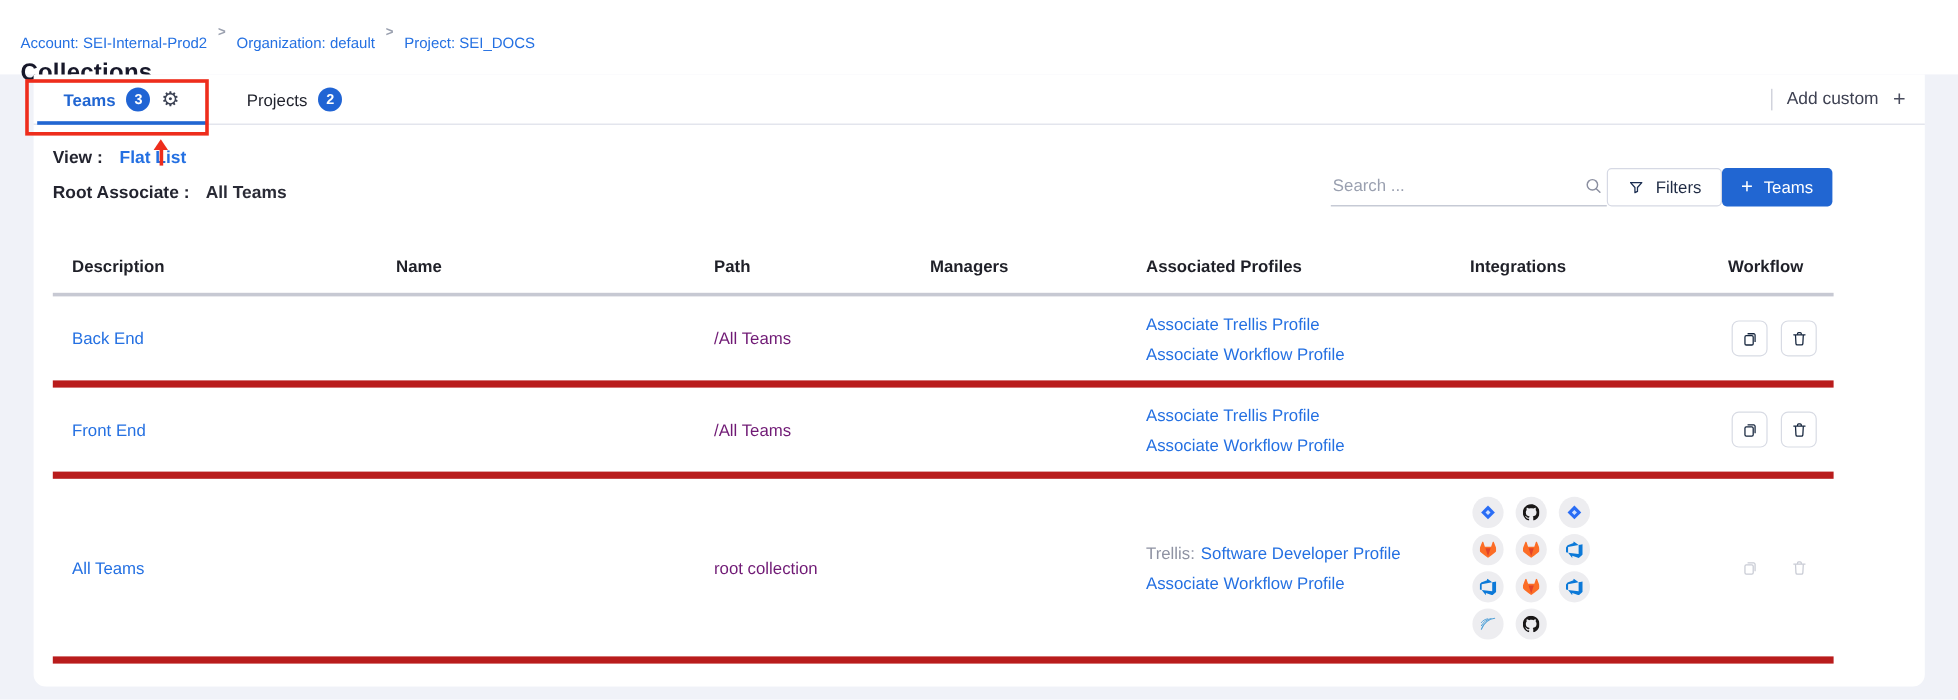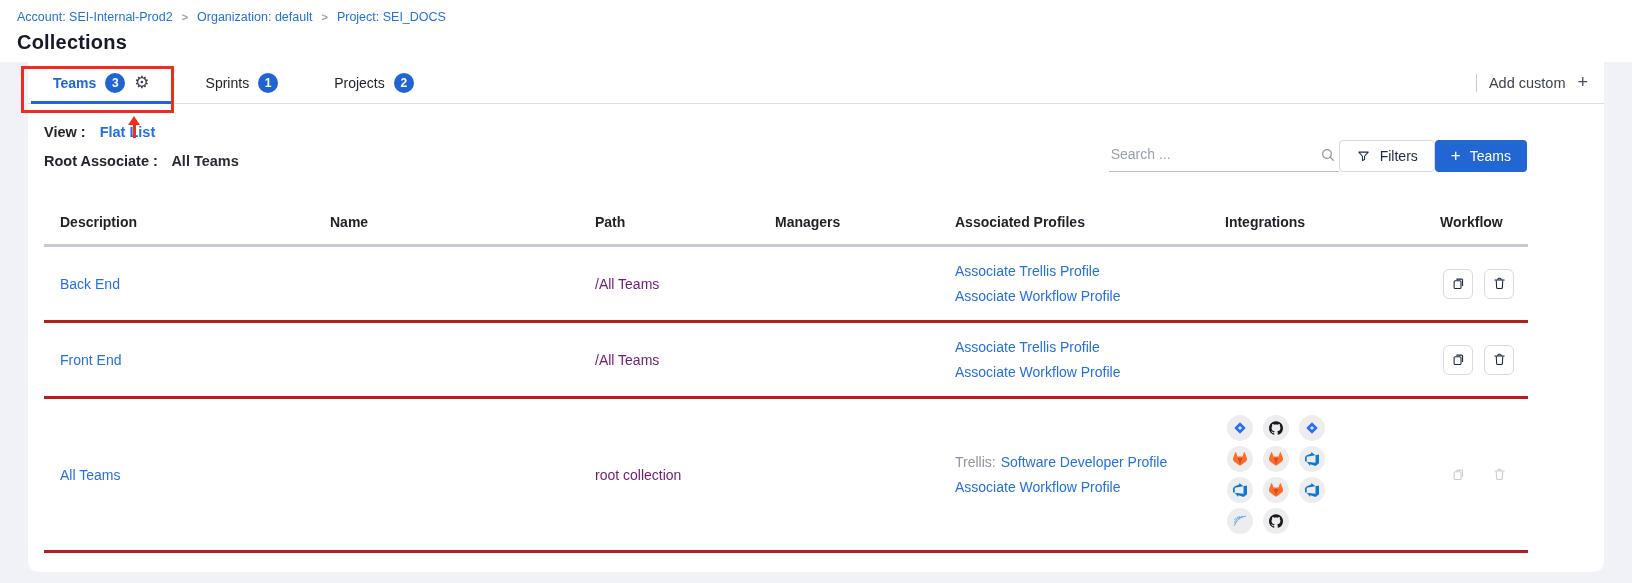--- a/index.html
+++ b/index.html
@@ -3,21 +3,21 @@
 <meta charset="utf-8">
 <style>
   * { box-sizing: border-box; margin: 0; padding: 0; }
   html,body { width:1632px; height:583px; overflow:hidden; }
   body {
     font-family: "Liberation Sans", sans-serif;
     background:#f0f2f8;
     color:#23242f;
     font-size:14px;
   }
-  a { text-decoration:none; }
+  a { text-decoration:none;margin-top:19px; }
 
   
   .topbar { background:#fff; height:62px; padding:10px 16px 0 17px; }
   .breadcrumb { font-size:12.5px; display:flex; align-items:center; }
   .breadcrumb a { color:var(--link-blue); }
   .bc-sep { color:#9aa0af; margin:0 9px; font-size:11px; font-weight:700; }
   .page-title { font-size:20px; font-weight:700; color:#17182a; margin-top:7px; letter-spacing:.2px; }
 
   
   .card { position:relative; margin:0 28px; background:#fff; border-radius:0 0 10px 10px; height:510px; }
@@ -59,21 +59,21 @@
   .btn-filters svg { width:15px; height:15px; color:#1d2f52; }
   .btn-teams { background:var(--accent-blue); border:none; color:#fff; }
   .btn-teams .plus-glyph { color:#fff; font-size:17px; }
 
   
   .table { margin-top:24px; margin-right:60px; }
   .thead, .trow { display:grid; grid-template-columns:286px 265px 180px 180px 270px 215px 1fr; }
   .thead { padding:18px 0 14px; border-bottom:3px solid #c7c9d3; font-size:14px; font-weight:700; color:#1f2028; }
   .thead .col:first-child { padding-left:16px; }
   .thead .col:last-child { justify-self:end; padding-right:26px; }
-  .trow { align-items:center; border-bottom:3px solid #b91c1c; min-height:76px; font-size:14px; }
+  .trow { align-items:center; border-bottom:6px solid #b91c1c; min-height:76px; font-size:14px; }
   .trow.tall { min-height:154px; }
   .cell-name { padding-left:16px; }
   .cell-name a { color:var(--link-blue); }
   .cell-path { color:#701a75; }
   .pline { line-height:20px; margin:5px 0; }
   .pprefix { color:#8f93a3; margin-right:5px; }
   .pline a { color:var(--link-blue); }
   .cell-int { display:grid; grid-template-columns:repeat(3,26px); gap:5px 10px; justify-content:start; padding-left:2px; }
   .ichip { width:26px; height:26px; border-radius:50%; background:#ededf0; display:flex; align-items:center; justify-content:center; cursor:pointer; }
   .ichip svg { width:14px; height:14px; display:block; }
@@ -138,24 +138,20 @@
 
 <div class="card">
   <div class="tabbar">
     <div id="tabs" style="display:flex;height:100%;">
         <div class="tab active">
           <span>Teams</span>
           <span class="tab-badge">3</span>
           <span class="gear">⚙</span>
         </div>
         <div class="tab">
-          <span>Sprints</span>
-          <span class="tab-badge">1</span>
-        </div>
-        <div class="tab">
           <span>Projects</span>
           <span class="tab-badge">2</span>
         </div>
       </div>
     <div class="add-custom">
       <span class="vbar"></span>
       <span>Add custom</span>
       <span class="plus-glyph">+</span>
     </div>
   </div>

